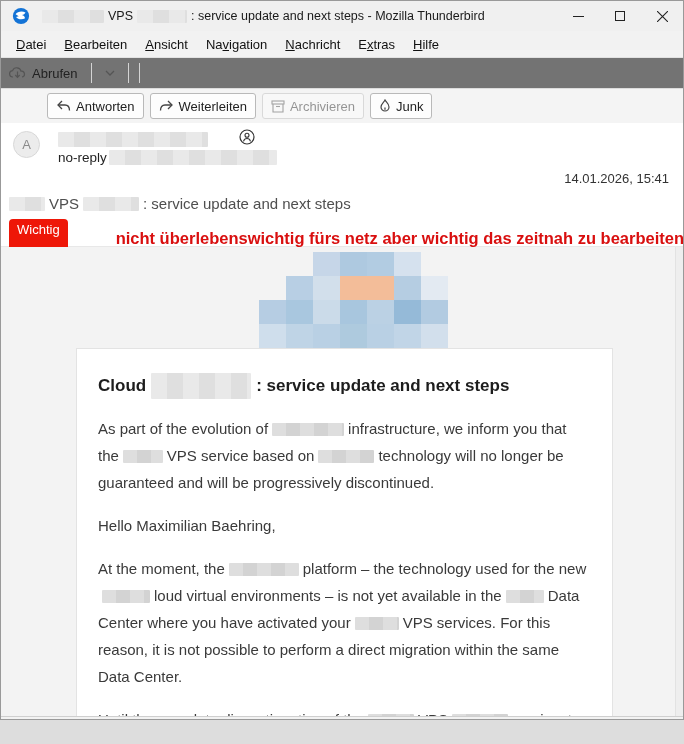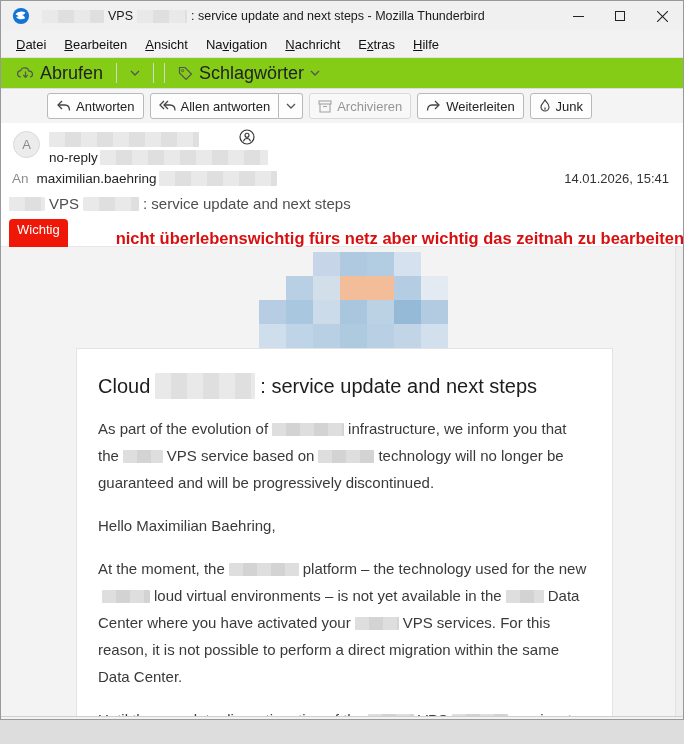--- a/index.html
+++ b/index.html
@@ -24,23 +24,23 @@
             }
   .redact.light { background:repeating-linear-gradient(90deg,#e9e9e9 0 16px,#dfdfdf 16px 32px); }
 
   
   .menubar { position:absolute; left:0; top:30px; width:682px; height:26px; background:#f2f2f2;
              display:flex; align-items:center; padding-left:6px; font-size:13px; color:#111; }
   .menu-item { padding:3px 9px; white-space:nowrap; }
   .menu-item .mn { text-decoration:underline; }
 
   
-  .toolbar { position:absolute; left:0; top:56px; width:682px; height:32px; background:#84cc16;
+  .toolbar { position:absolute; left:0; top:56px; width:682px; height:32px; background:#737373;
              border-top:1px solid #e2e2e2; border-bottom:1px solid #dcdcdc;
-             display:flex; align-items:center; padding-left:8px; font-size:18px; color:#222; }
+             display:flex; align-items:center; font-size:13px; color:#222; }
   .tool-btn { display:flex; align-items:center; gap:6px; padding:4px 8px; border-radius:3px; white-space:nowrap; }
   .tool-sep { width:1px; height:20px; background:#d4d4d4; margin:0 5px; }
   .chev { display:inline-block; }
 
   
   .actionrow { position:absolute; left:0; top:88px; width:682px; height:34px; background:#f4f4f4;
                display:flex; align-items:center; padding-left:46px; font-size:13px; color:#222; }
   .act-btn { display:flex; align-items:center; gap:5px; background:#fdfdfd; border:1px solid #b9b9b9;
              border-radius:3px; padding:3px 8px; height:26px; margin-right:6px; white-space:nowrap; }
   .split { display:flex; margin-right:6px; }
@@ -48,39 +48,39 @@
   .split .act-chev { display:flex; align-items:center; justify-content:center; width:24px; height:26px;
                      background:#fdfdfd; border:1px solid #b9b9b9; border-left:none; border-radius:0 3px 3px 0; }
   .act-btn.disabled { opacity:.45; }
 
   
   .msgheader { position:absolute; left:0; top:122px; width:682px; height:124px; background:#fff;
                border-bottom:1px solid #e8e8e8; }
   .from-row { position:absolute; left:12px; top:8px; display:flex; }
   .avatar { width:27px; height:27px; border-radius:50%; background:#ececec; border:1px solid #d8d8d8;
             color:#8a8a8a; font-size:13px; display:flex; align-items:center; justify-content:center; }
-  .from-lines { margin-left:9px; }
+  .from-lines { margin-left:18px; }
   .from-line2 { margin-top:3px; font-size:13.5px; color:#232323; display:flex; align-items:center; }
   .contact-ic { position:absolute; left:238px; top:6px; }
   .to-row { position:absolute; left:11px; top:48px; font-size:13.5px; display:flex; align-items:center; }
   .to-label { color:#8d8d8d; margin-right:8px; }
   .to-addr { color:#232323; }
   .date { position:absolute; right:14px; top:48px; font-size:13px; color:#333;text-align:center; }
   .subject { position:absolute; left:8px; top:72px; font-size:15px; color:#4f4f4f; display:flex; align-items:center; }
   .tagrow { position:absolute; left:8px; top:96px; display:flex; align-items:center; }
   .tag-badge { background:#ee1708; color:#fff; font-size:13px; padding:3px 8px 20px; border-radius:4px; }
   .tag-note { margin-left:48px; color:#d90f0f; font-weight:bold; font-size:16.5px; white-space:nowrap; }
 
   
   .msgbody { position:absolute; left:0; top:246px; width:682px; height:469px; background:#f3f3f3; overflow:hidden; }
   .logo-grid { display:grid; grid-template-columns:repeat(7,27px); grid-auto-rows:24px;
                width:189px; margin:5px 0 0 258px; }
   .card { position:absolute; left:75px; top:101px; width:537px; height:620px; background:#fff;
           border:1px solid #e3e3e3; padding:24px 21px 0; }
-  .card h2 { font-size:20px; color:#1d1d1d; font-weight:normal; display:flex; align-items:center; flex-wrap:wrap; }
+  .card h2 { font-size:17px; color:#1d1d1d; font-weight:bold; display:flex; align-items:center; flex-wrap:wrap; }
   .card h2 .redact { height:26px; vertical-align:middle; margin:0 5px; }
   .para { font-size:15px; color:#3a3a3a; line-height:27px; margin-top:16px; }
   .scrolltrack { position:absolute; right:0; top:0; width:8px; height:469px; background:#eeeeee; border-left:1px solid #e2e2e2; }
 
   
   .statusbar { position:absolute; left:0; top:715px; width:682px; height:27px; background:#f2f2f2;
                border-top:1px solid #cfcfcf; display:flex; align-items:center; padding-left:9px; }
 </style>
 </head>
 <body>
@@ -136,69 +136,44 @@
       <span>Abrufen</span>
     </div>
     <div class="tool-sep"></div>
     <div class="tool-btn">
       <svg class="chev" width="10" height="6" viewBox="0 0 10 6">
           <path d="M1 1l4 4 4-4" fill="none" stroke="#555" stroke-width="1.3"></path>
         </svg>
     </div>
     <div class="tool-sep"></div>
     <div class="tool-sep"></div>
-    <div class="tool-btn">
-      <svg width="15" height="15" viewBox="0 0 15 15">
-          <path d="M1.5 7V1.5H7L13.5 8 8 13.5 1.5 7z" fill="none" stroke="#555" stroke-width="1.2"></path>
-          <circle cx="4.6" cy="4.6" r="1.1" fill="none" stroke="#555" stroke-width="1"></circle>
-        </svg>
-      <span>Schlagwörter</span>
-      <svg class="chev" width="10" height="6" viewBox="0 0 10 6">
-          <path d="M1 1l4 4 4-4" fill="none" stroke="#555" stroke-width="1.3"></path>
-        </svg>
-    </div>
   </div>
 
   <div class="actionrow">
     <div class="act-btn">
       <svg width="15" height="12" viewBox="0 0 15 12">
           <path d="M6 1 2 5l4 4" fill="none" stroke="#444" stroke-width="1.3"></path>
           <path d="M2 5h7c3 0 4.5 2 4.5 5.5" fill="none" stroke="#444" stroke-width="1.3"></path>
         </svg>
       <span>Antworten</span>
     </div>
-    <div class="split">
-      <div class="act-btn">
-        <svg width="17" height="12" viewBox="0 0 17 12">
-            <path d="M5 1 1 5l4 4" fill="none" stroke="#444" stroke-width="1.3"></path>
-            <path d="M9 1 5 5l4 4" fill="none" stroke="#444" stroke-width="1.3"></path>
-            <path d="M5 5h6c3 0 5 2 5 5.5" fill="none" stroke="#444" stroke-width="1.3"></path>
-          </svg>
-        <span>Allen antworten</span>
-      </div>
-      <div class="act-chev">
-        <svg width="10" height="6" viewBox="0 0 10 6">
-            <path d="M1 1l4 4 4-4" fill="none" stroke="#555" stroke-width="1.3"></path>
-          </svg>
-      </div>
+    <div class="act-btn">
+      <svg width="15" height="12" viewBox="0 0 15 12">
+          <path d="M9 1l4 4-4 4" fill="none" stroke="#444" stroke-width="1.3"></path>
+          <path d="M13 5H6C3 5 1.5 7 1.5 10.5" fill="none" stroke="#444" stroke-width="1.3"></path>
+        </svg>
+      <span>Weiterleiten</span>
     </div>
     <div class="act-btn disabled">
       <svg width="14" height="13" viewBox="0 0 14 13">
           <rect x="1" y="1" width="12" height="3" fill="none" stroke="#444" stroke-width="1.1"></rect>
           <path d="M2 4v8h10V4" fill="none" stroke="#444" stroke-width="1.1"></path>
           <line x1="5" y1="6.5" x2="9" y2="6.5" stroke="#444" stroke-width="1.1"></line>
         </svg>
       <span>Archivieren</span>
-    </div>
-    <div class="act-btn">
-      <svg width="15" height="12" viewBox="0 0 15 12">
-          <path d="M9 1l4 4-4 4" fill="none" stroke="#444" stroke-width="1.3"></path>
-          <path d="M13 5H6C3 5 1.5 7 1.5 10.5" fill="none" stroke="#444" stroke-width="1.3"></path>
-        </svg>
-      <span>Weiterleiten</span>
     </div>
     <div class="act-btn">
       <svg width="12" height="14" viewBox="0 0 12 14">
           <path d="M6 1c1 2.2 4 3.5 4 7a4 4 0 1 1-8 0C2 4.8 5 3.2 6 1z" fill="none" stroke="#444" stroke-width="1.2"></path>
           <path d="M6 8c.9 1 .9 2.4 0 3.4-.9-1-.9-2.4 0-3.4z" fill="#444"></path>
         </svg>
       <span>Junk</span>
     </div>
 
   </div>
@@ -215,25 +190,20 @@
           <span class="redact light" style="width:168px;height:15px;margin-left:2px;"></span>
         </div>
       </div>
     </div>
     <div class="contact-ic">
       <svg width="16" height="16" viewBox="0 0 16 16">
           <circle cx="8" cy="8" r="7" fill="none" stroke="#333" stroke-width="1.2"></circle>
           <circle cx="8" cy="6.3" r="2" fill="none" stroke="#333" stroke-width="1.1"></circle>
           <path d="M4.5 12.3c.6-2 2-2.8 3.5-2.8s2.9.8 3.5 2.8" fill="none" stroke="#333" stroke-width="1.1"></path>
         </svg>
-    </div>
-    <div class="to-row">
-      <span class="to-label">An</span>
-      <span class="to-addr">maximilian.baehring</span>
-      <span class="redact light" style="width:118px;height:15px;margin-left:2px;"></span>
     </div>
     <div class="date">14.01.2026, 15:41</div>
     <div class="subject">
       <span class="redact light" style="width:36px;height:14px;margin-left:0;"></span>
       <span>VPS</span>
       <span class="redact light" style="width:56px;height:14px;"></span>
       <span>: service update and next steps</span>
     </div>
     <div class="tagrow">
       <span class="tag-badge">Wichtig</span>

